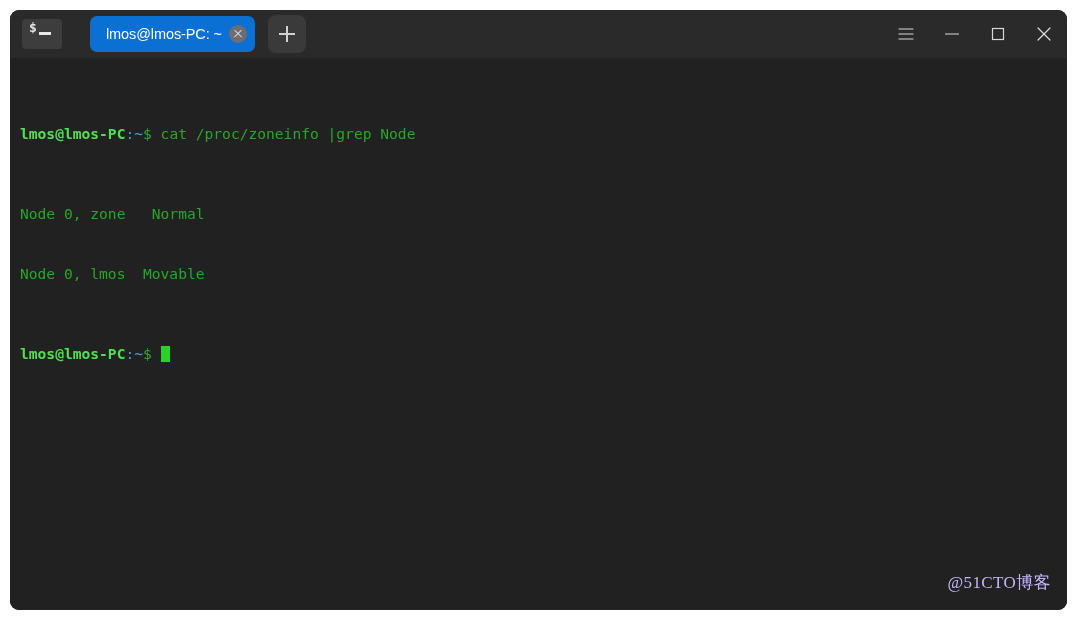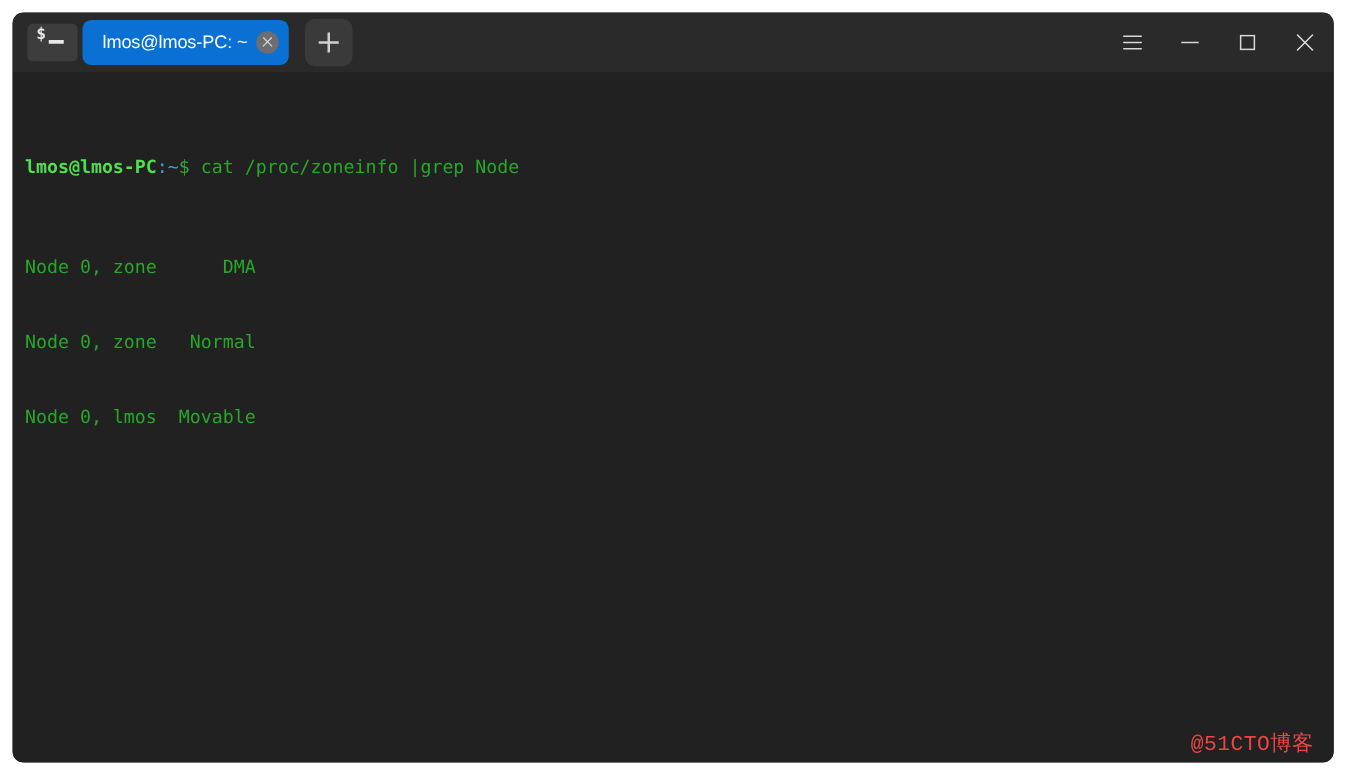--- a/index.html
+++ b/index.html
@@ -62,21 +62,21 @@
     left: 17px;
     top: 13px;
     width: 12px;
     height: 3px;
     background: #e8e8e8;
   }
 
   #tab-strip {
     display: flex;
     align-items: center;
-    margin-left: 4px;
+    margin-left: 28px;
     flex: 1 1 auto;
     min-width: 0;
   }
 
   .tab {
     height: 36px;
     border-radius: 7px;
     background: #0a70d4;
     display: flex;
     align-items: center;
@@ -188,24 +188,24 @@
     width: 9px;
     height: 16px;
     background: #27d427;
     vertical-align: -3px;
   }
 
   
   #watermark {
     position: absolute;
     right: 16px;
-    bottom: 4px;
-    font-family: Liberation Mono, monospace;
+    bottom: 16px;
+    font-family: Liberation Serif, serif;
     font-size: 17px;
-    color: #ef4444;
+    color: #c4b5fd;
     letter-spacing: 0.4px;
     user-select: none;
   }
 </style>
 </head>
 <body>
 
 <div id="app-window">
 
   <div id="title-bar">
@@ -252,23 +252,23 @@
         </svg>
       </div>
     </div>
   </div>
 
   <div id="terminal-body">
     <div id="terminal-output">
 
       <div class="t-line"><span class="c-user">lmos@lmos-PC</span><span class="c-punct">:</span><span class="c-path">~</span><span class="c-dollar">$</span><span class="c-cmd"> cat /proc/zoneinfo |grep Node</span></div>
 
-      <div class="t-line"><span class="c-out">Node 0, zone      DMA</span></div>
       <div class="t-line"><span class="c-out">Node 0, zone   Normal</span></div>
       <div class="t-line"><span class="c-out">Node 0, lmos  Movable</span></div>
 
+      <div class="t-line"><span class="c-user">lmos@lmos-PC</span><span class="c-punct">:</span><span class="c-path">~</span><span class="c-dollar">$</span><span> </span><span class="cursor-block"></span></div>
 
     </div>
 
     <div id="watermark">@51CTO博客</div>
   </div>
 
 </div>
 
 </body></html>

